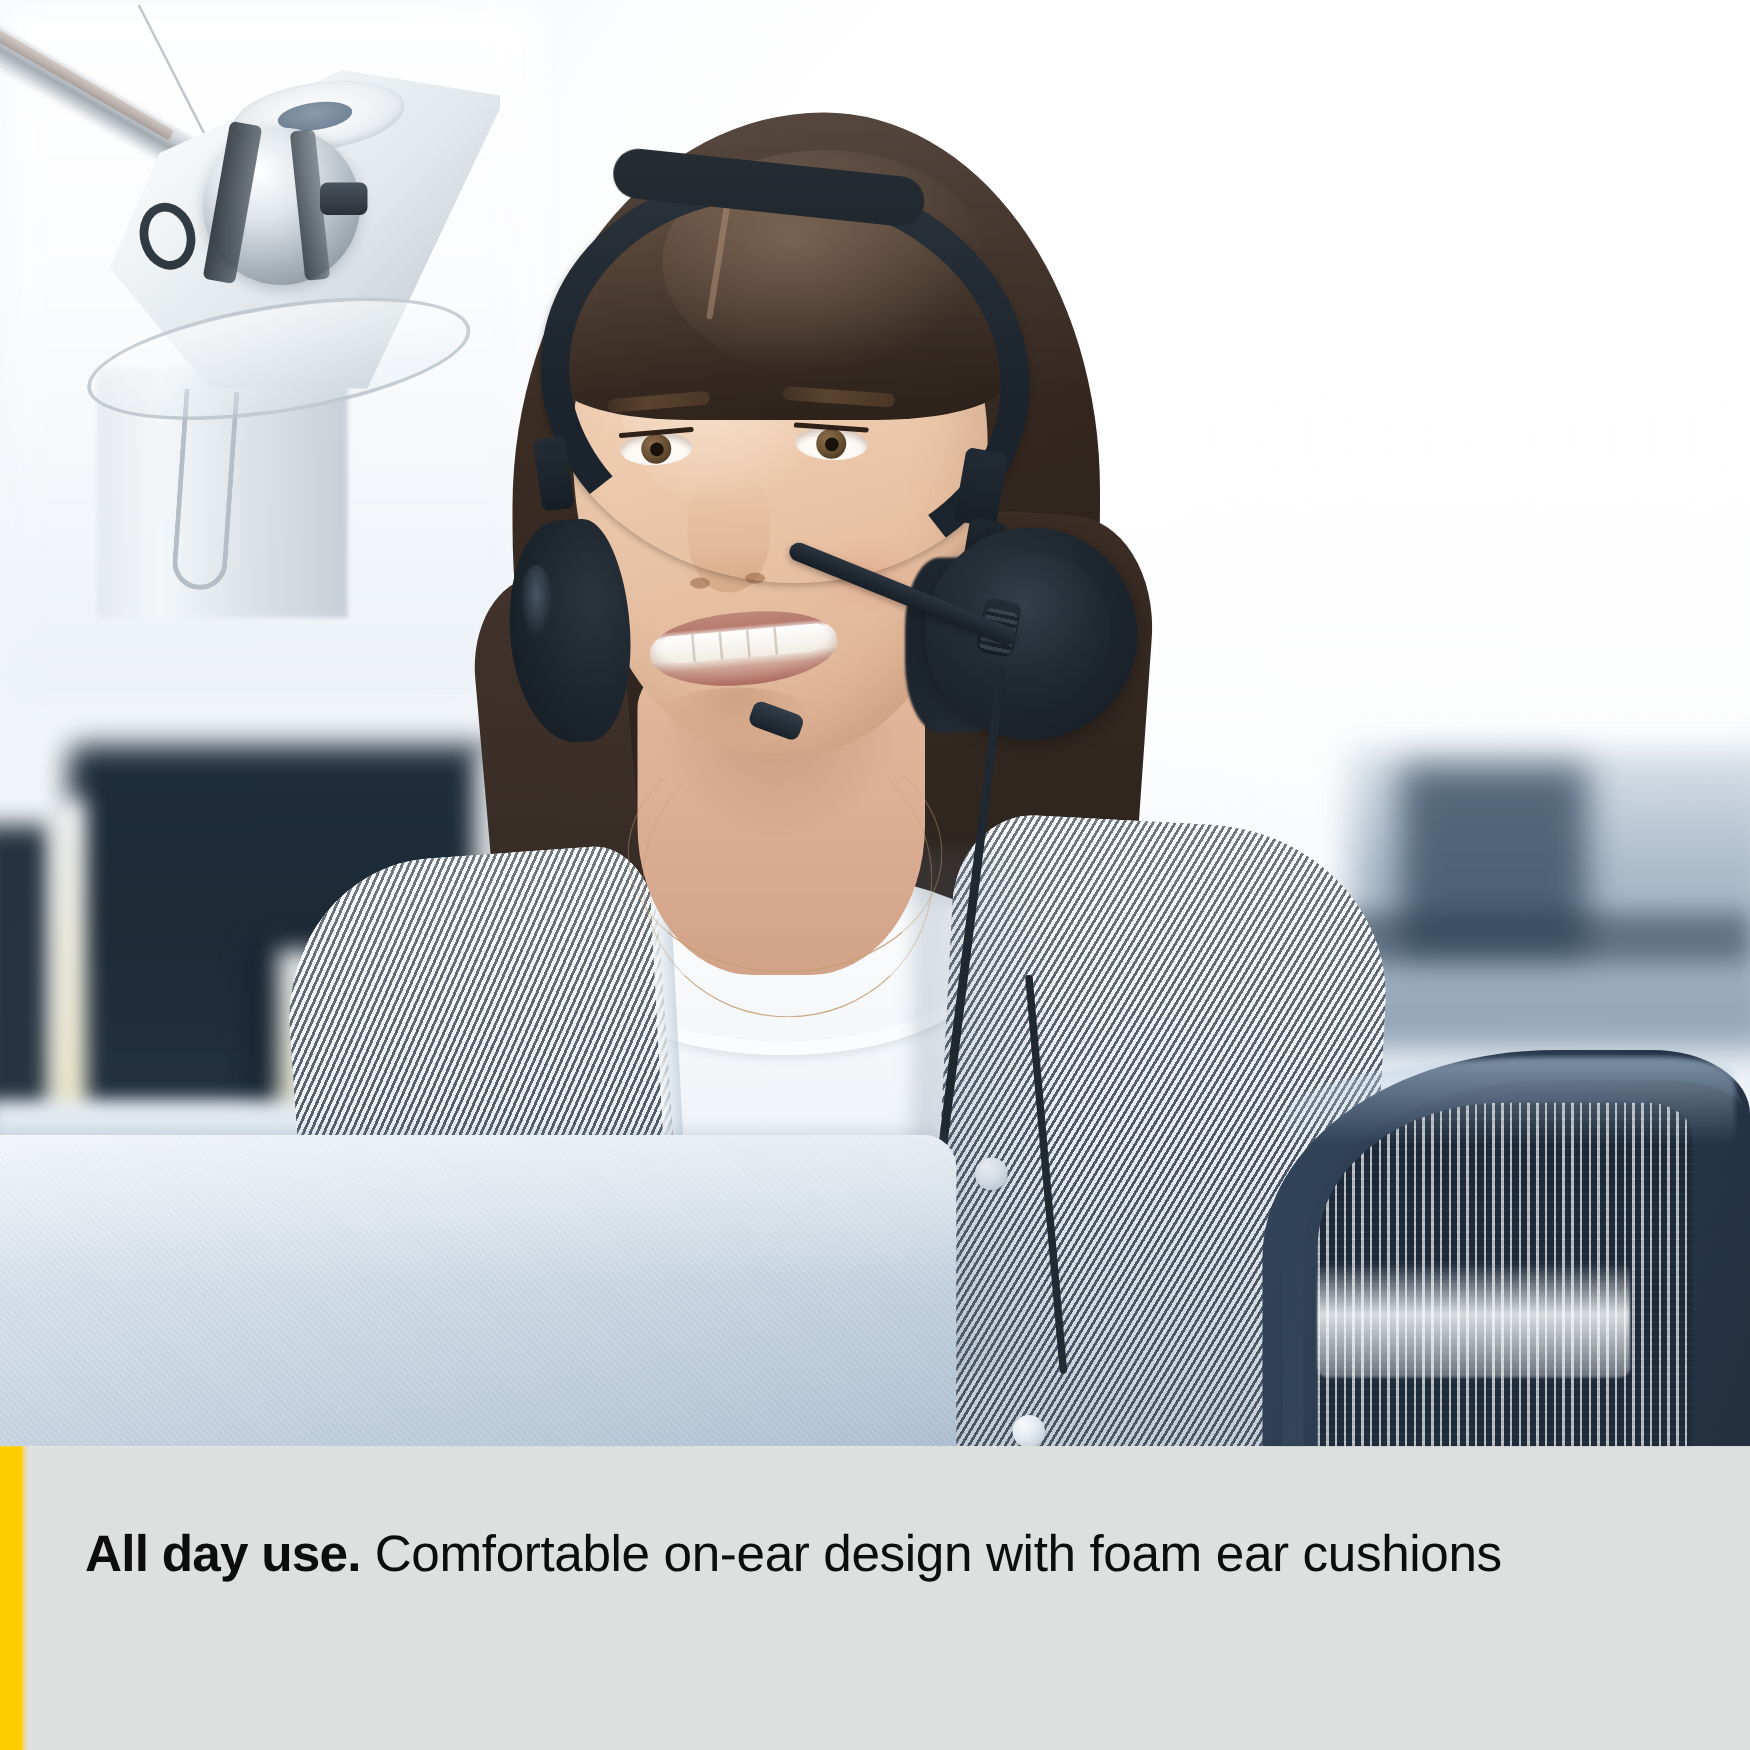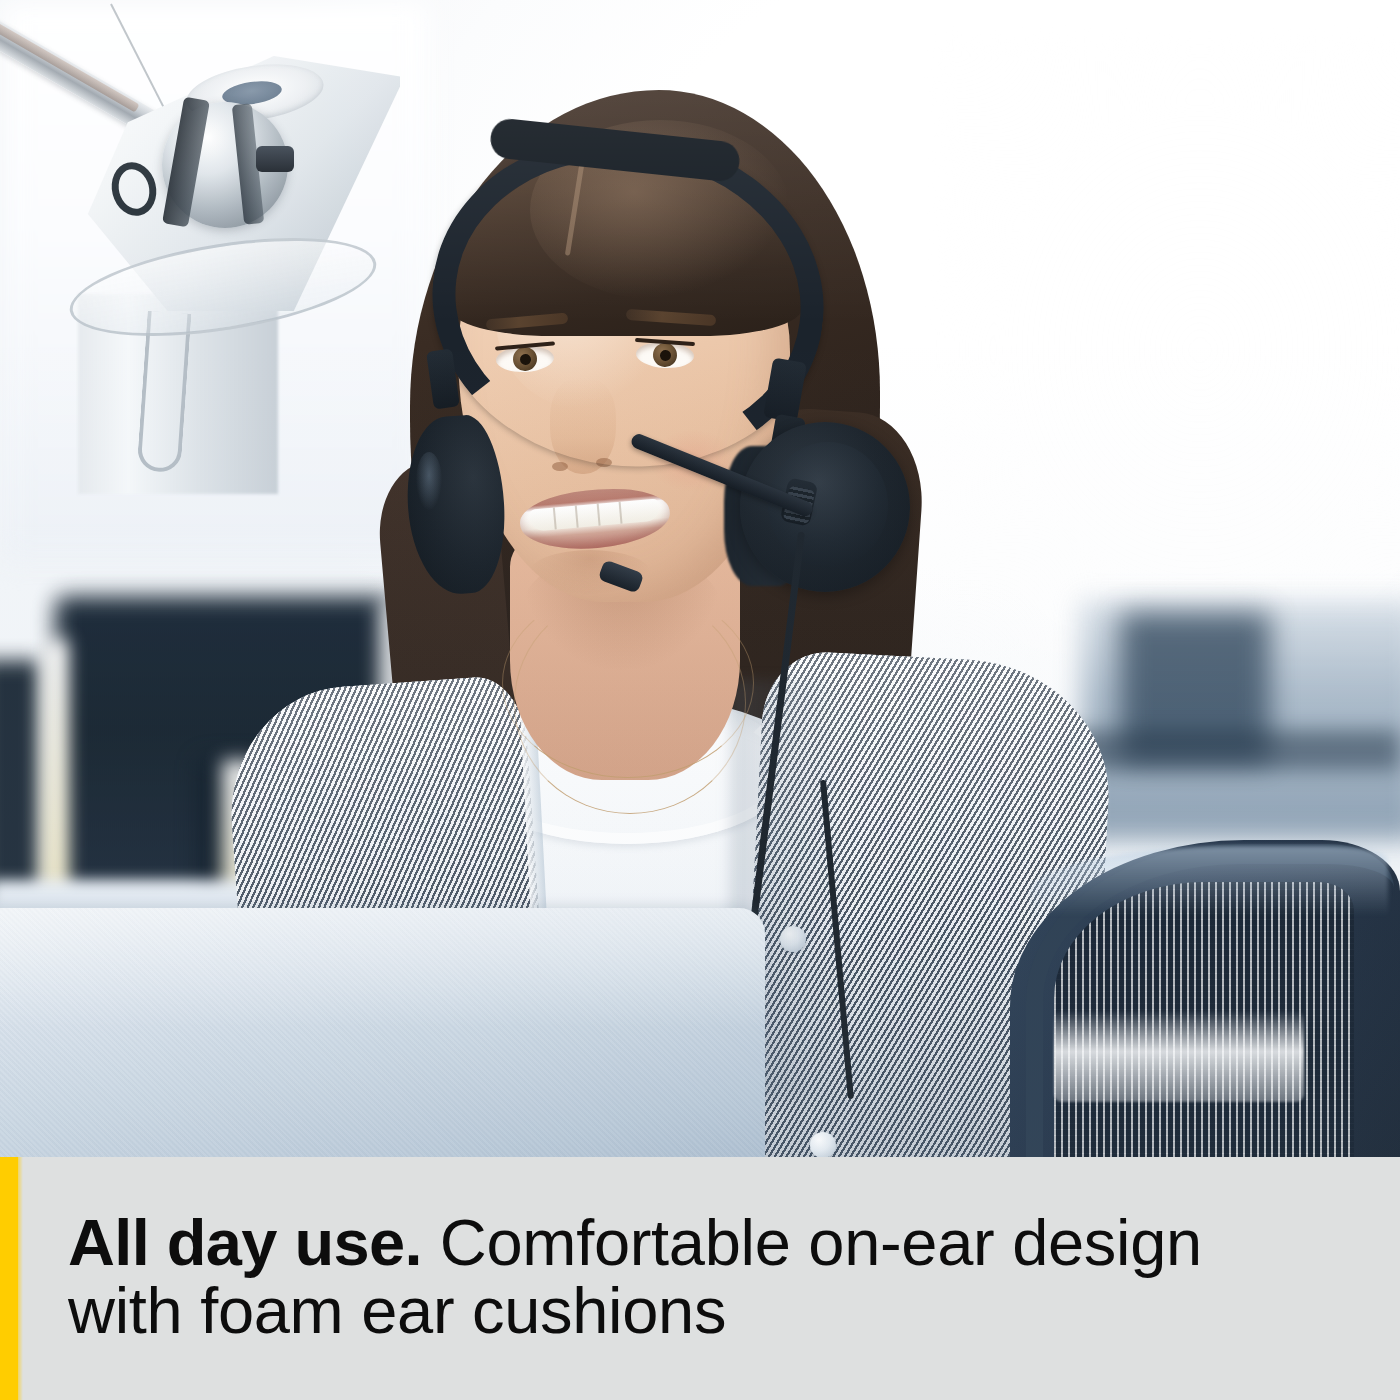--- a/index.html
+++ b/index.html
@@ -556,21 +556,21 @@
     background:#ffcd00;
   }
   .accent-bar-fade {
     position:absolute; left:18px; top:0;
     width:5px; height:243px;
     background:linear-gradient(90deg, rgba(255,205,0,.55), rgba(255,205,0,0));
   }
   .caption-text {
     position:absolute; left:68px; top:1209px;
     width:1240px;
-    font-size:65px;
+    font-size:41px;
     line-height:68px;
     letter-spacing:-.3px;
     color:#0d0d0d;
     font-weight:400;
   }
   .caption-text .lead {
     font-weight:700;
     letter-spacing:-.6px;
   }
   .caption-text .rest { font-weight:400; }

